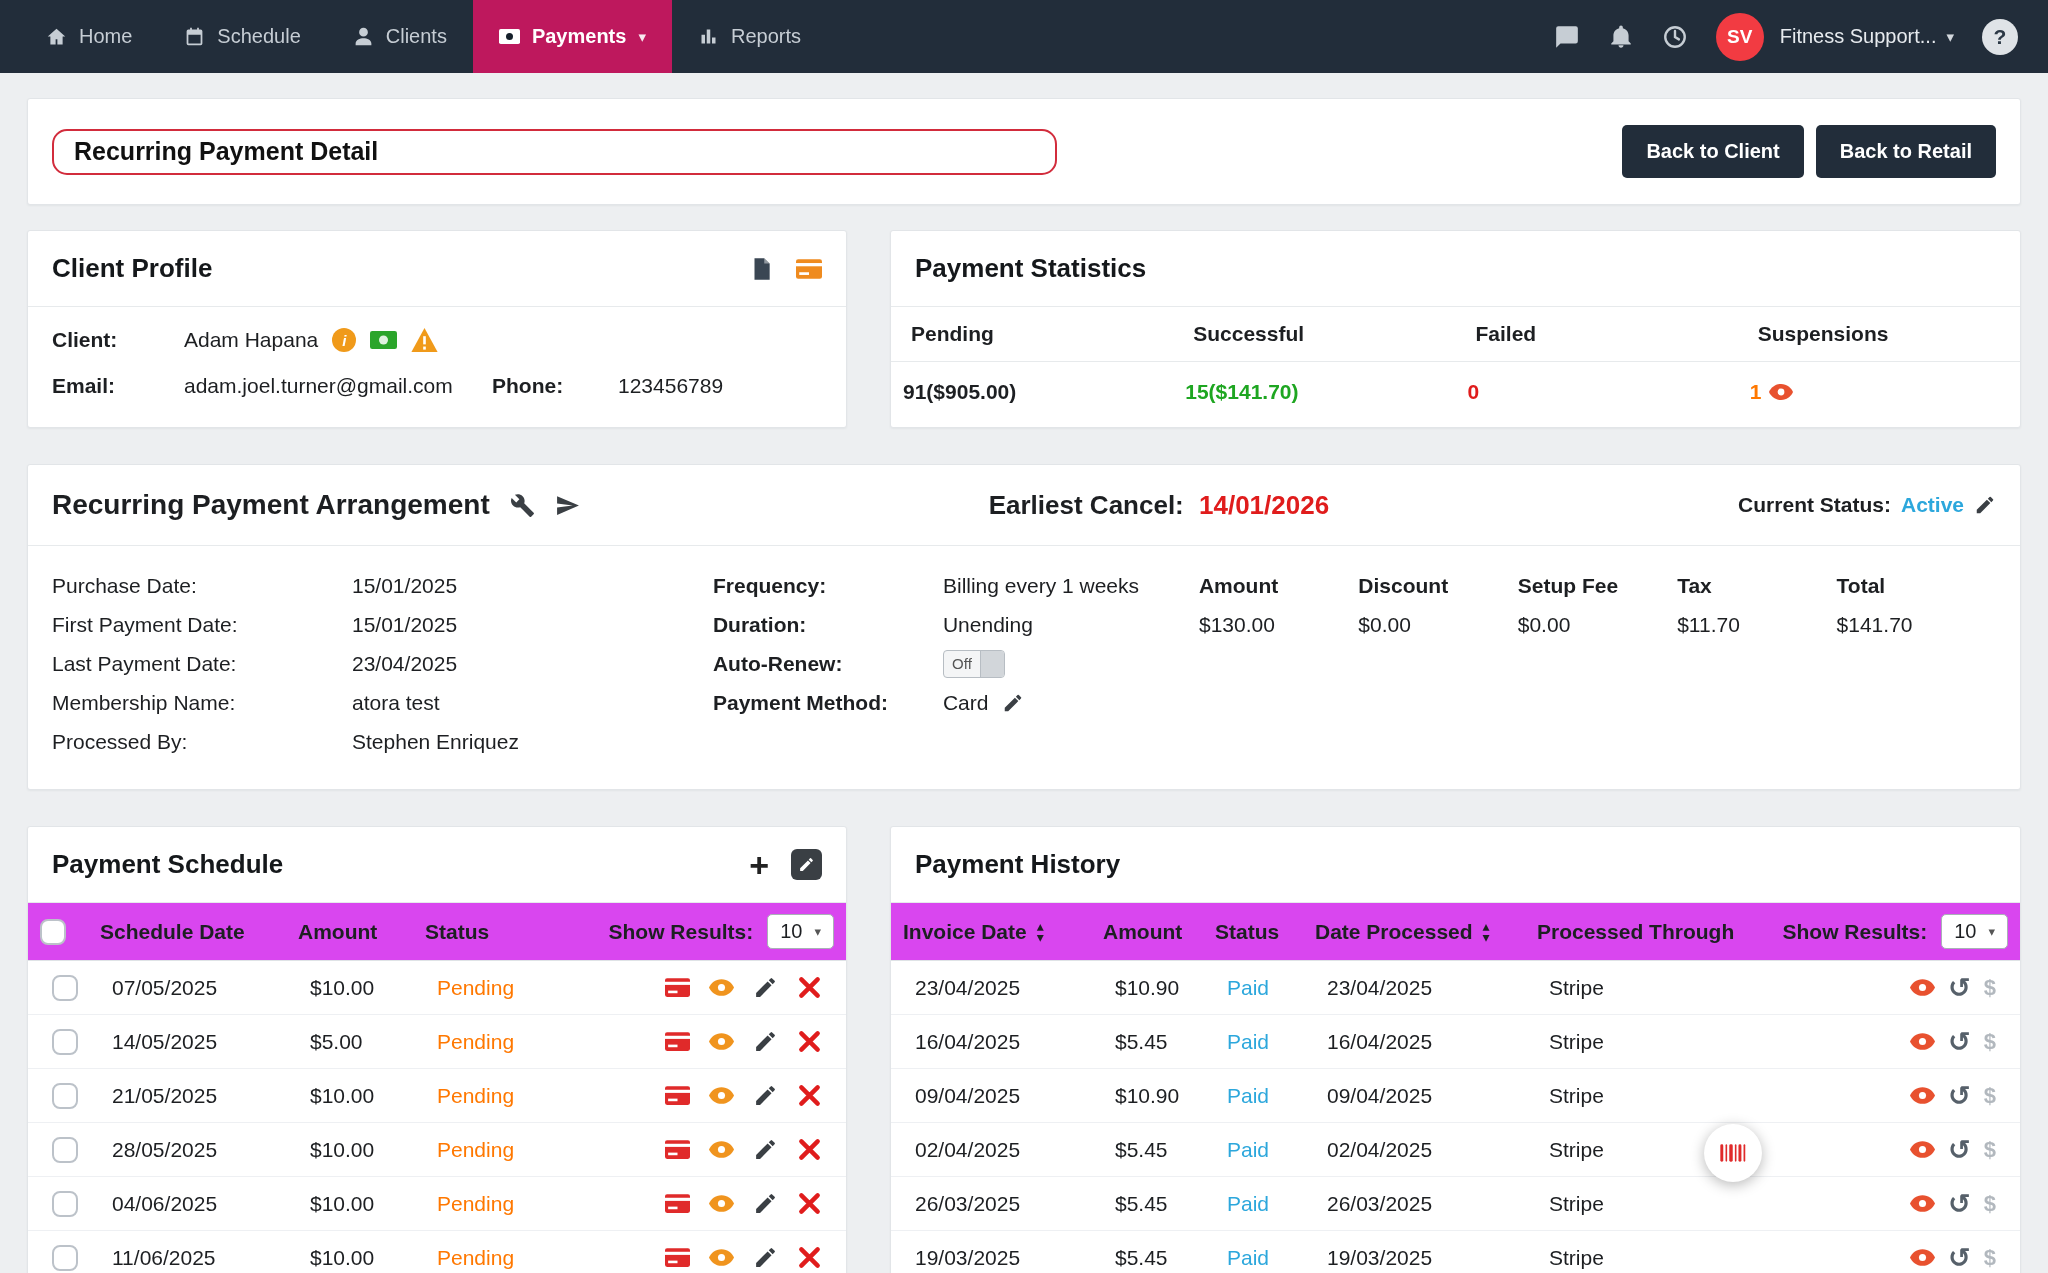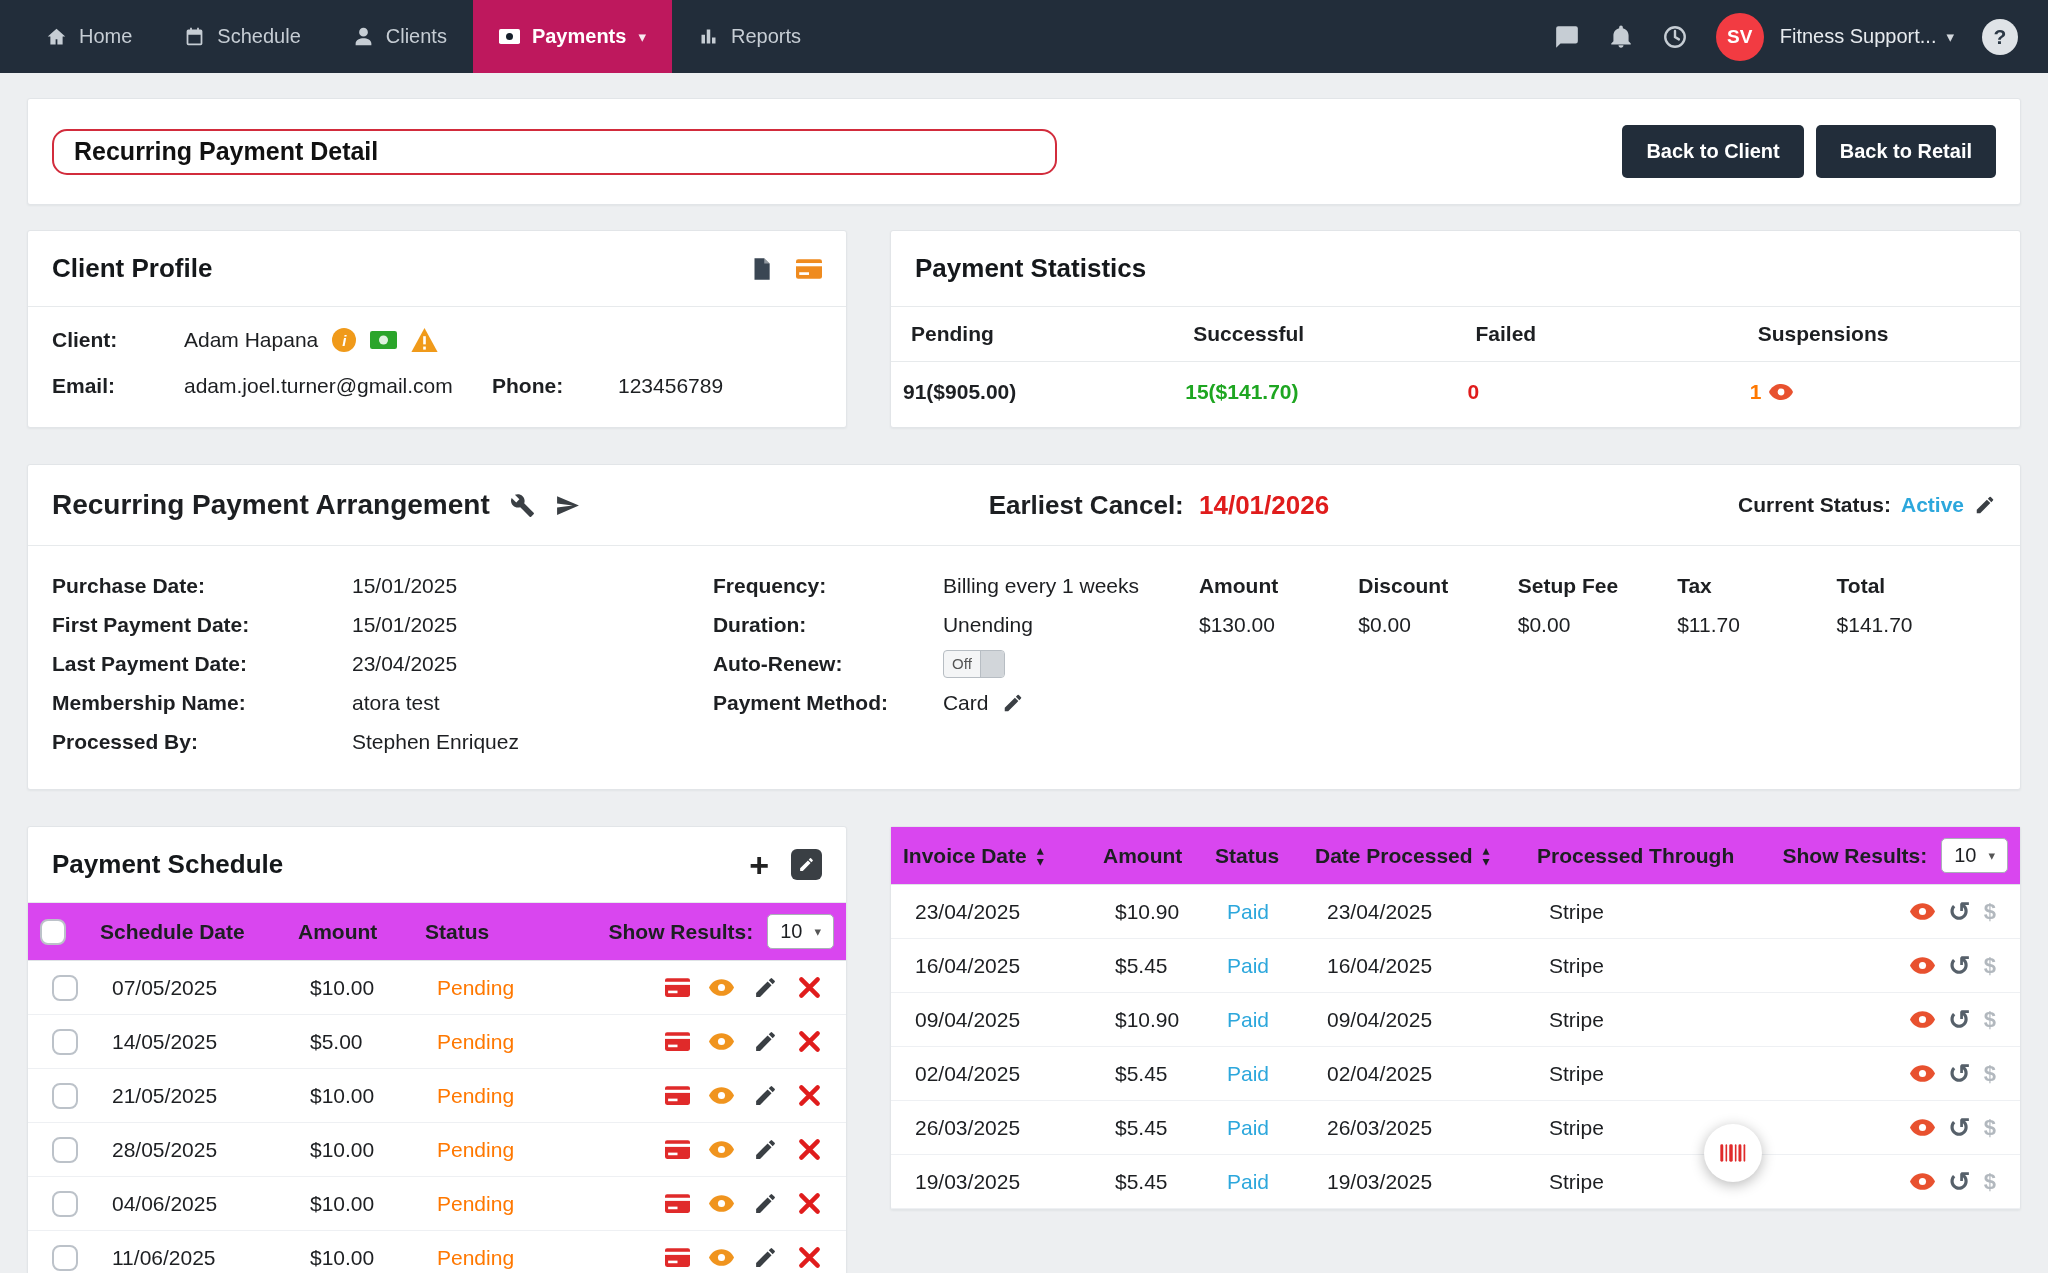--- a/index.html
+++ b/index.html
@@ -63,21 +63,21 @@
   .arr-cancel{flex:1;text-align:center;font-size:26px;font-weight:700;}
   .arr-cancel .red{color:#e01c1c;margin-left:8px;}
   .arr-status{display:flex;align-items:center;gap:10px;font-size:21px;white-space:nowrap;}
   .blue{color:#2ca7dc;font-weight:600;}
   .arr-status svg{width:22px;height:22px;cursor:pointer;}
   .arr-body{display:flex;padding:20px 24px 28px;}
   .arr-details{width:34%;}
   .arr-settings{width:25%;}
   .arr-money{flex:1;}
   .arr-row{display:flex;align-items:center;min-height:39px;font-size:21px;}
-  .arr-details .arr-lbl{width:300px;font-weight:700;flex:none;}
+  .arr-details .arr-lbl{width:300px;font-weight:400;flex:none;}
   .arr-settings .arr-lbl{width:230px;font-weight:700;flex:none;}
   .toggle{display:inline-flex;align-items:center;border:1px solid #b7bdc3;background:#f4f5f6;border-radius:4px;height:28px;width:62px;font-size:15px;color:#555;cursor:pointer;overflow:hidden;}
   .toggle .off-label{flex:1;text-align:center;}
   .toggle .knob{width:24px;height:28px;background:#d2d6da;border-left:1px solid #b7bdc3;}
   .pm-edit{margin-left:14px;display:inline-flex;}
   .pm-edit svg{width:22px;height:22px;cursor:pointer;}
   .money-row{display:flex;min-height:39px;align-items:center;font-size:21px;}
   .money-cell{flex:1;padding-right:10px;}
   .money-head .money-cell{font-weight:700;}
 
@@ -575,20 +575,23 @@
                 <svg viewBox="0 0 20 20">
                   <path d="M3.5 3.5l13 13M16.5 3.5l-13 13" stroke="#e01c1c" stroke-width="3.6" stroke-linecap="round"></path>
                 </svg>
               </span>
             </span>
           </div>
         </div>
     </div>
 
     <div class="card hist-card">
+      <div class="card-head">
+        <h2>Payment History</h2>
+      </div>
       <div class="thead">
         <span class="col-invoice th">
           <span>Invoice Date</span>
           <span class="sort">
               <span>▴</span>
               <span>▾</span>
             </span>
         </span>
         <span class="col-hamt th">Amount</span>
         <span class="col-hstatus th">Status</span>

